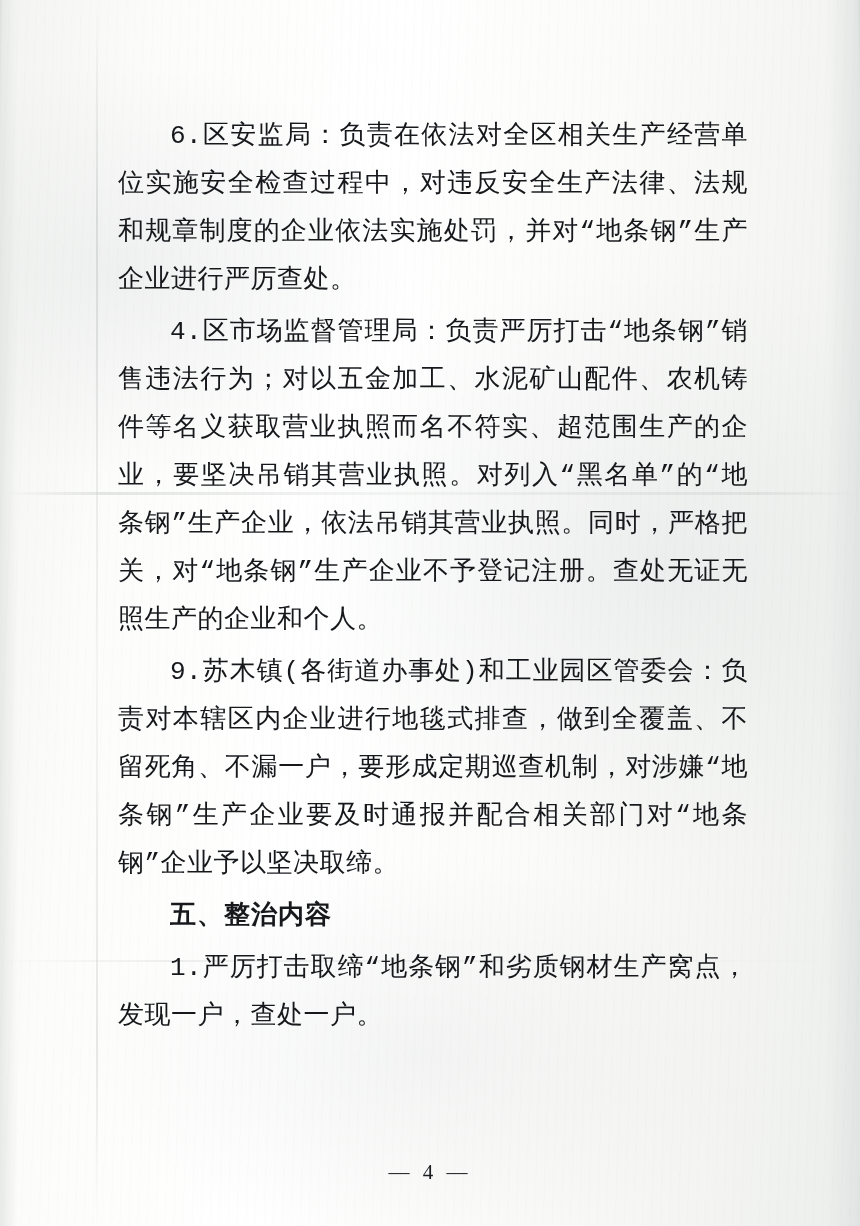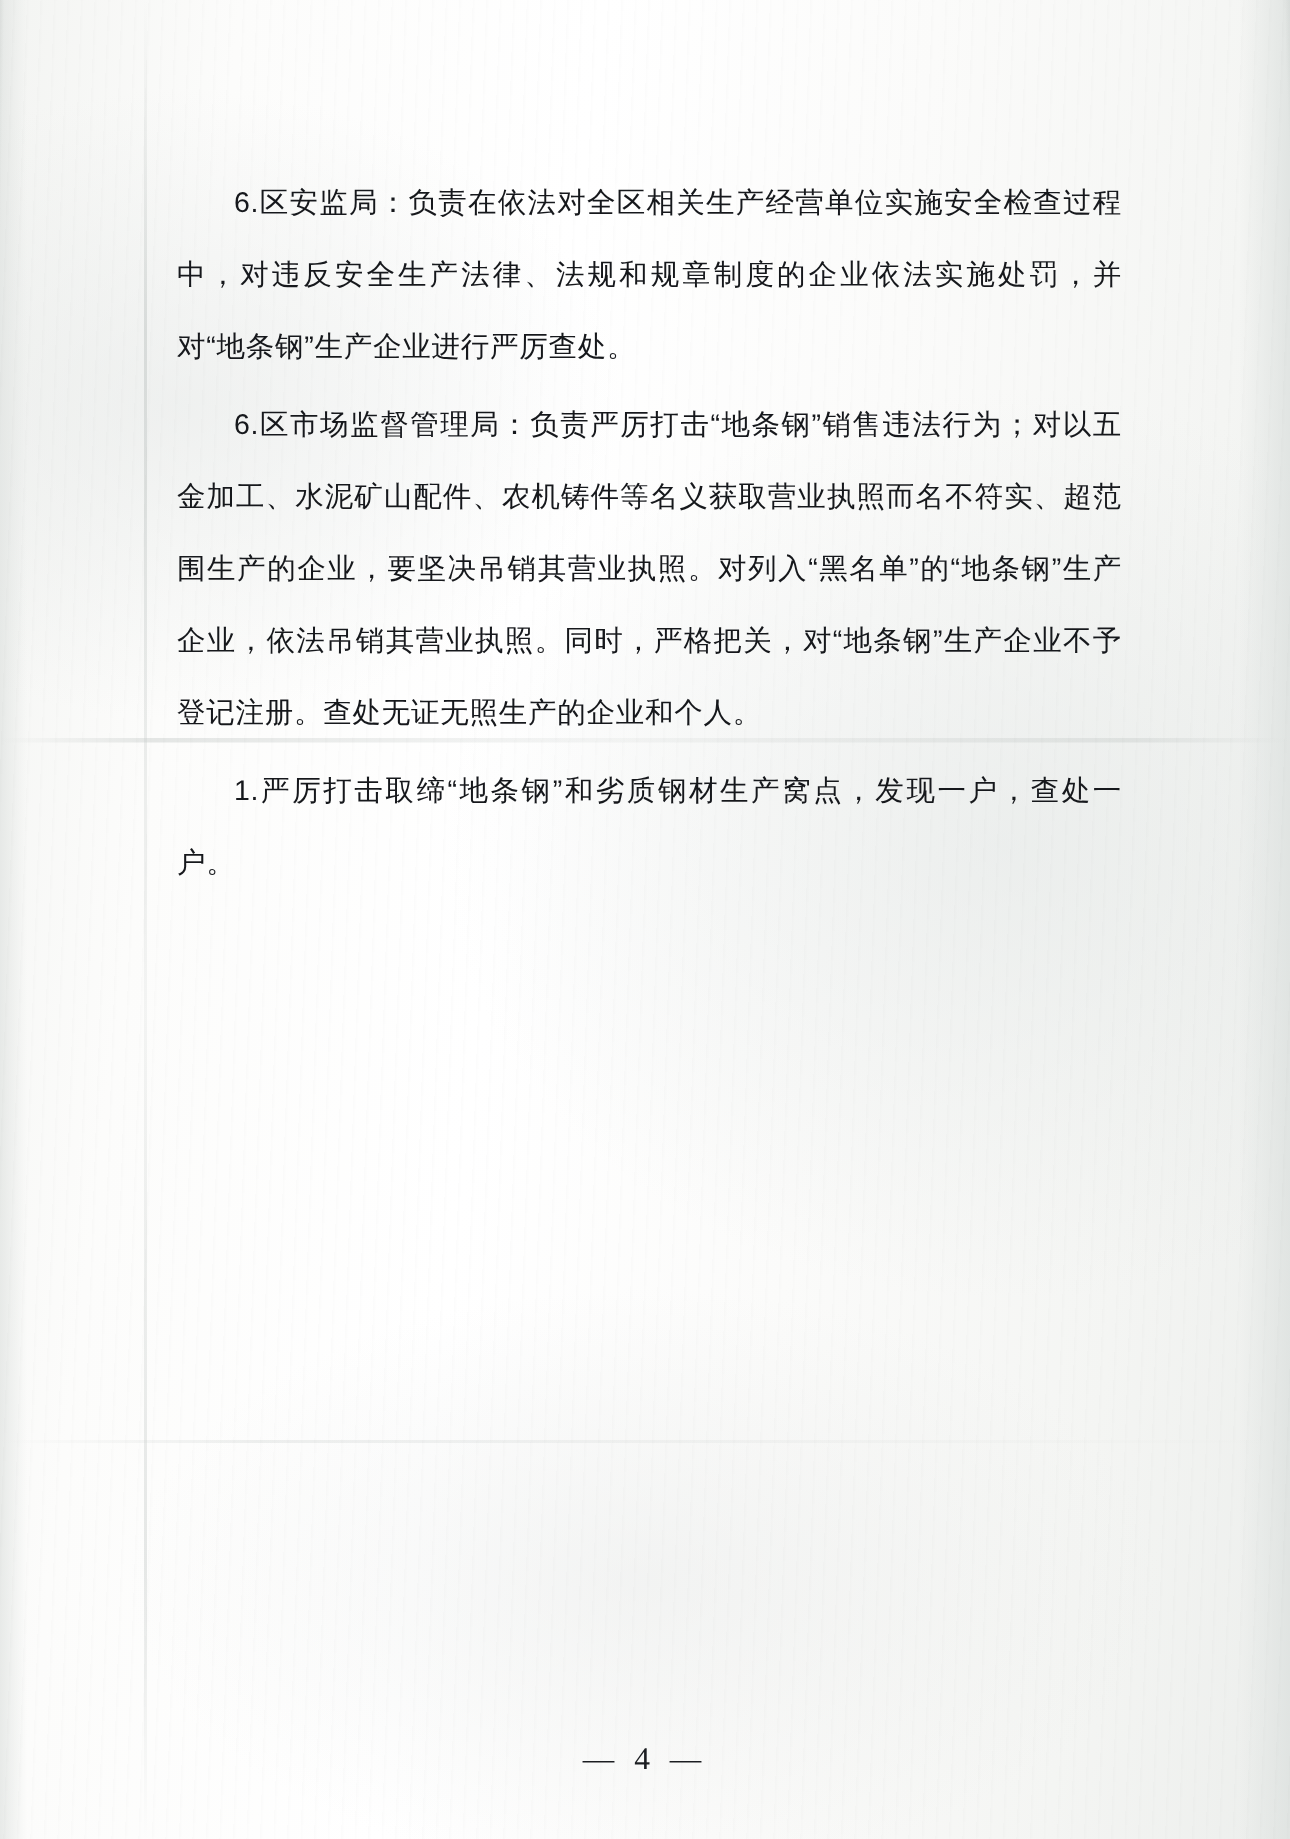--- a/index.html
+++ b/index.html
@@ -67,28 +67,28 @@
 
   .doc-body {
     position: absolute;
     left: 118px;
     top: 112px;
     width: 630px;
   }
 
   p.para {
     margin: 0 0 4px 0;
-    font-size: 19px;
+    font-size: 26px;
     line-height: 48px;
     color: #16181c;
     text-align: justify;
     text-justify: inter-ideograph;
     text-indent: 2em;
     letter-spacing: 0.5px;
-    font-family: Liberation Sans, sans-serif;
+    font-family: Liberation Mono, monospace;
     font-weight: 500;
   }
   p.para.heading {
     font-weight: bold;
     letter-spacing: 1px;
   }
   .page-number {
     position: absolute;
     left: 0;
     right: 0;
@@ -107,19 +107,21 @@
 
   <div class="edge-left"></div>
   <div class="edge-right"></div>
   <div class="crease-a"></div>
   <div class="crease-b"></div>
   <div class="crease-c"></div>
   <div class="scan-noise"></div>
 
   <div class="doc-body">
     <p class="para">6.区安监局：负责在依法对全区相关生产经营单位实施安全检查过程中，对违反安全生产法律、法规和规章制度的企业依法实施处罚，并对“地条钢”生产企业进行严厉查处。</p>
-    <p class="para">6.区市场监督管理局：负责严厉打击“地条钢”销售违法行为；对以五金加工、水泥矿山配件、农机铸件等名义获取营业执照而名不符实、超范围生产的企业，要坚决吊销其营业执照。对列入“黑名单”的“地条钢”生产企业，依法吊销其营业执照。同时，严格把关，对“地条钢”生产企业不予登记注册。查处无证无照生产的企业和个人。</p>
+    <p class="para">4.区市场监督管理局：负责严厉打击“地条钢”销售违法行为；对以五金加工、水泥矿山配件、农机铸件等名义获取营业执照而名不符实、超范围生产的企业，要坚决吊销其营业执照。对列入“黑名单”的“地条钢”生产企业，依法吊销其营业执照。同时，严格把关，对“地条钢”生产企业不予登记注册。查处无证无照生产的企业和个人。</p>
+    <p class="para">9.苏木镇(各街道办事处)和工业园区管委会：负责对本辖区内企业进行地毯式排查，做到全覆盖、不留死角、不漏一户，要形成定期巡查机制，对涉嫌“地条钢”生产企业要及时通报并配合相关部门对“地条钢”企业予以坚决取缔。</p>
+    <p class="para heading">五、整治内容</p>
     <p class="para">1.严厉打击取缔“地条钢”和劣质钢材生产窝点，发现一户，查处一户。</p>
 
   </div>
 
   <div class="page-number">— 4 —</div>
 </div>
 
 </body></html>

